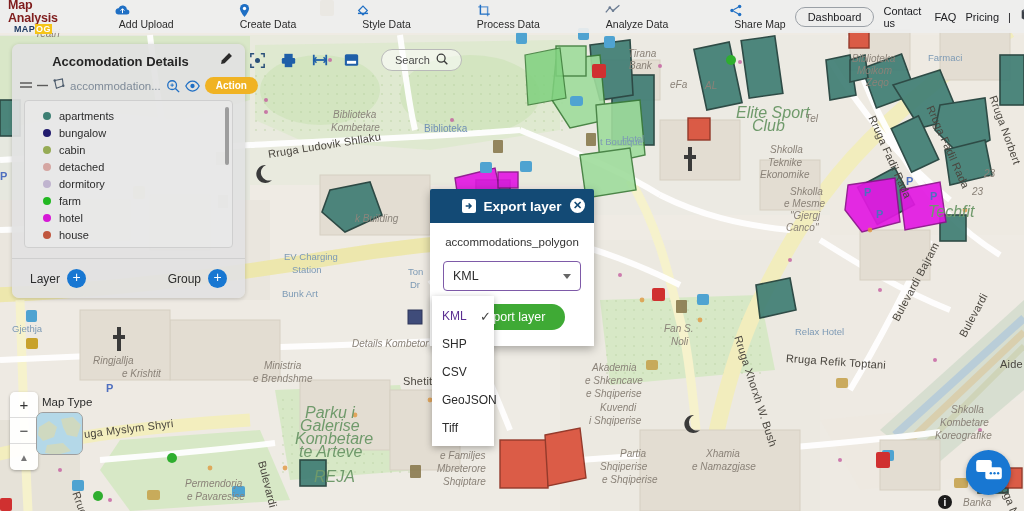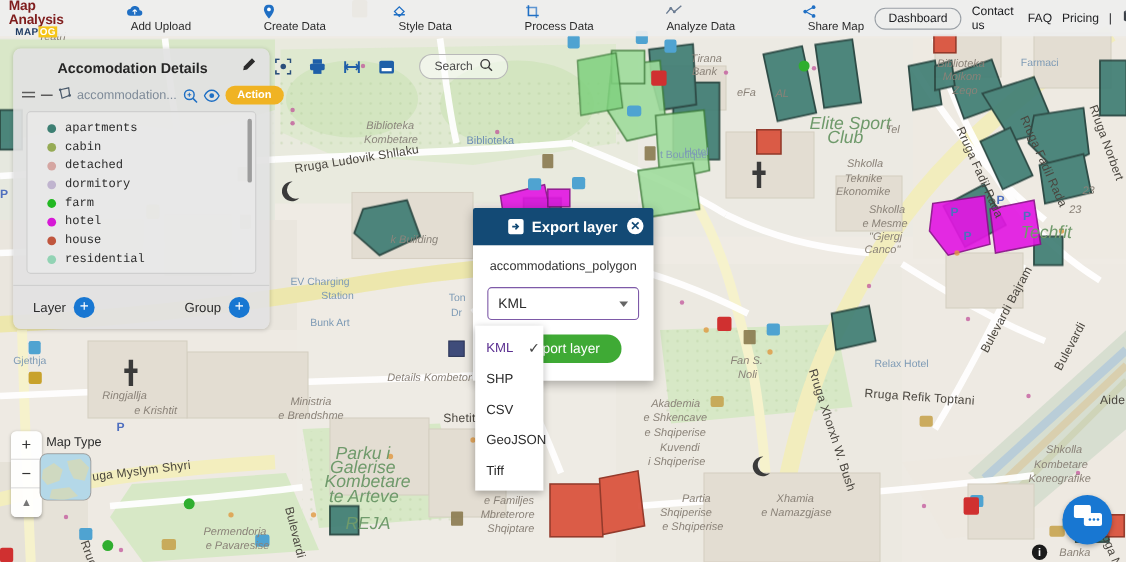--- a/index.html
+++ b/index.html
@@ -71,21 +71,21 @@
   .icobtn { cursor: pointer; display: flex; align-items: center;}
   .action-btn {
     background: #f0b323; color: #fff; font-size: 10px; font-weight: bold;
     border-radius: 11px; padding: 3px 11px; cursor: pointer;
   }
   .legend {
     margin: 0 12px; background: rgba(233,233,233,.75);
     border: 1px solid #cfcfcf; border-radius: 4px;
     height: 148px; overflow: hidden; position: relative;
   }
-  .legend ul { list-style: none; padding: 6px 0 0 0; font-family: Liberation Mono, monospace; }
+  .legend ul { list-style: none; padding: 6px 0 0 0; }
   .legend li { display: flex; align-items: center; gap: 8px; padding: 2.5px 0 2.5px 18px; }
   .legend .dot { width: 8px; height: 8px; border-radius: 50%; flex: none; }
   .legend .lbl { font-size: 11px; color: #2c2c2c; }
   .lscroll {
     position: absolute; right: 3px; top: 6px; width: 4px; height: 58px;
     background: #9d9d9d; border-radius: 2px; cursor: pointer;
   }
   .lp-foot {
     display: flex; align-items: center; padding: 10px 18px 10px 18px;
     border-top: 1px solid #cfcfcf; margin-top: 10px;
@@ -425,21 +425,21 @@
         <rect x="26" y="338" width="12" height="11" rx="2"></rect>
       </g>
     </svg>
 
     <div id="maplabels">
         <div class="mlabel road" style="left: 268px; top: 148px; transform: rotate(-9deg); transform-origin: left center;">Rruga Ludovik Shllaku</div>
         <div class="mlabel grey" style="left: 333px; top: 109px; transform-origin: left center;">Biblioteka</div>
         <div class="mlabel grey" style="left: 331px; top: 122px; transform-origin: left center;">Kombetare</div>
         <div class="mlabel blue" style="left: 424px; top: 123px; transform-origin: left center;">Biblioteka</div>
         <div class="mlabel grey" style="left: 355px; top: 213px; transform-origin: left center;">k Building</div>
-        <div class="mlabel poi" style="left: 264px; top: 251px; transform-origin: left center; text-align: center;">EV Charging</div>
+        <div class="mlabel poi" style="left: 284px; top: 251px; transform-origin: left center; text-align: center;">EV Charging</div>
         <div class="mlabel poi" style="left: 292px; top: 264px; transform-origin: left center;">Station</div>
         <div class="mlabel poi" style="left: 282px; top: 288px; transform-origin: left center;">Bunk Art</div>
         <div class="mlabel poi" style="left: 408px; top: 266px; transform-origin: left center;">Ton</div>
         <div class="mlabel poi" style="left: 410px; top: 279px; transform-origin: left center;">Dr</div>
         <div class="mlabel road" style="left: 460px; top: 250px; transform-origin: left center;">Rruga</div>
         <div class="mlabel place" style="left: 628px; top: 48px; transform-origin: left center;">Tirana</div>
         <div class="mlabel place" style="left: 629px; top: 60px; transform-origin: left center;">Bank</div>
         <div class="mlabel place" style="left: 670px; top: 79px; transform-origin: left center;">eFa</div>
         <div class="mlabel place" style="left: 705px; top: 80px; transform-origin: left center;">AL</div>
         <div class="mlabel green" style="left: 736px; top: 104px; transform-origin: left center;">Elite Sport</div>
@@ -640,20 +640,24 @@
       <span class="action-btn"><span>Action</span></span>
     </div>
 
     <div class="legend">
       <ul id="legend-ul">
           <li>
             <span class="dot" style="background: rgb(61, 127, 115);"></span>
             <span class="lbl">apartments</span>
           </li>
           <li>
+            <span class="dot" style="background: rgb(34, 27, 110);"></span>
+            <span class="lbl">bungalow</span>
+          </li>
+          <li>
             <span class="dot" style="background: rgb(150, 171, 85);"></span>
             <span class="lbl">cabin</span>
           </li>
           <li>
             <span class="dot" style="background: rgb(213, 166, 162);"></span>
             <span class="lbl">detached</span>
           </li>
           <li>
             <span class="dot" style="background: rgb(192, 180, 207);"></span>
             <span class="lbl">dormitory</span>

